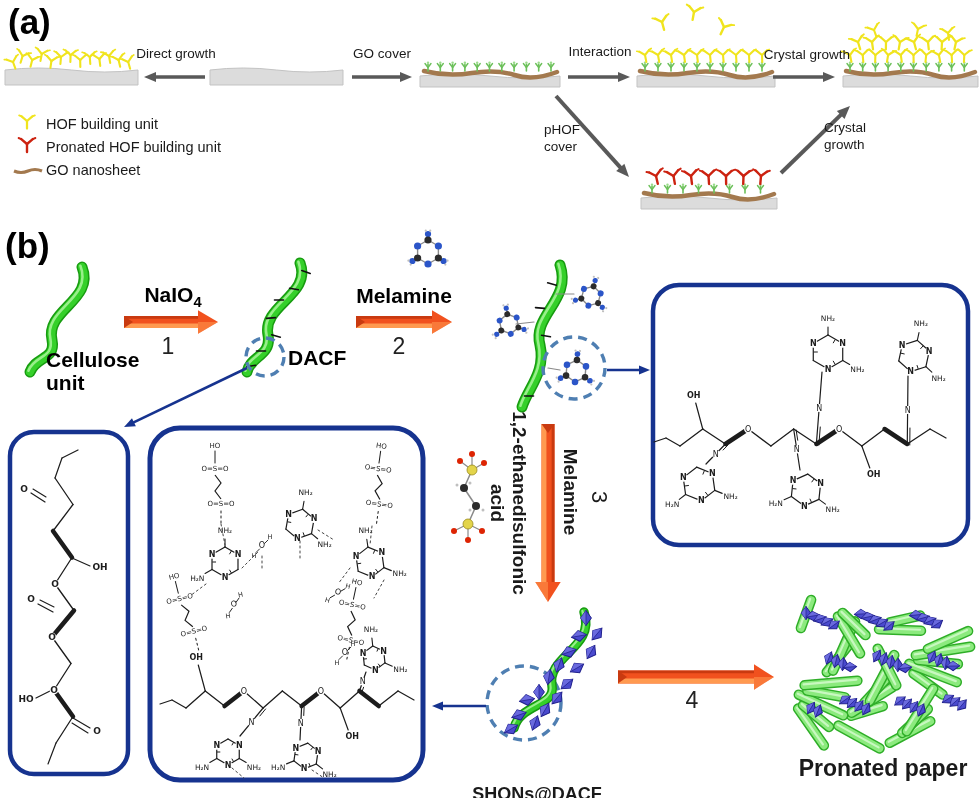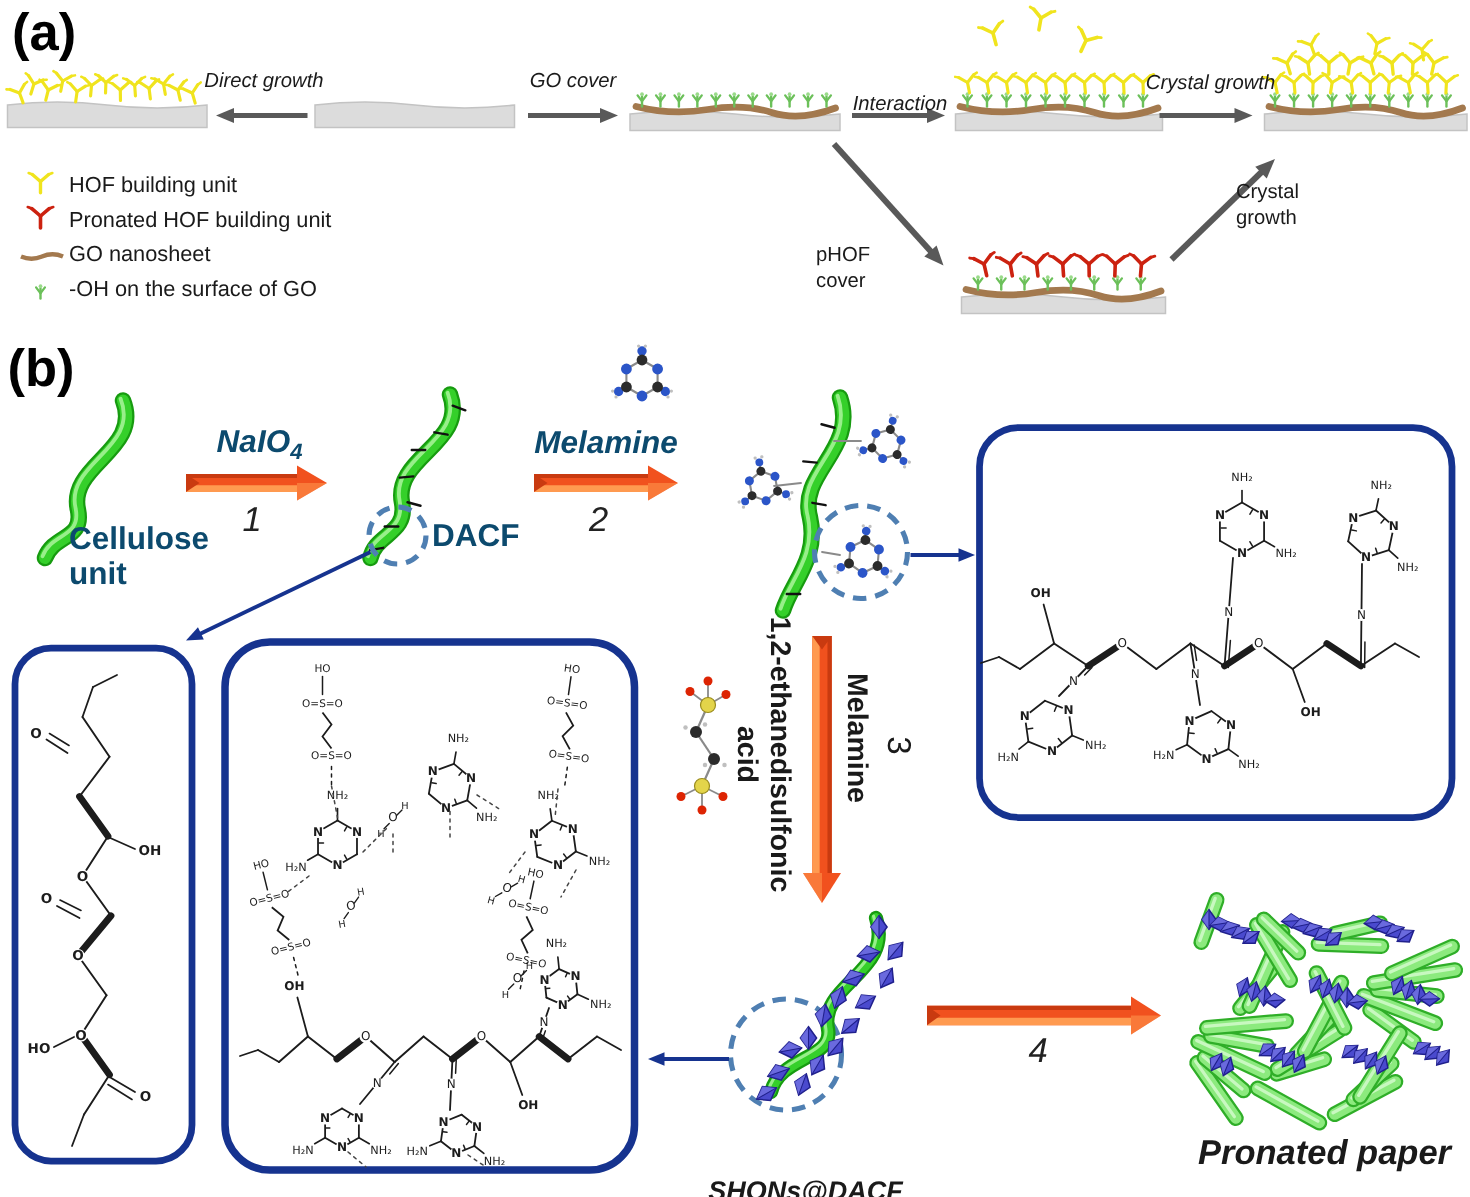--- a/index.html
+++ b/index.html
@@ -2,24 +2,24 @@
 <html><head>
 <meta charset="utf-8">
 <style>
   html,body{margin:0;padding:0;background:#fff;}
   body{font-family:"Liberation Sans",sans-serif;}
   .canvas{position:relative;width:980px;height:798px;background:#fff;overflow:hidden;}
   .canvas svg text{font-family:"DejaVu Sans",sans-serif;}
   #fig{position:absolute;left:0;top:0;}
   .lbl{position:absolute;color:#1a1a1a;white-space:nowrap;}
   .small{font-size:13.5px;}
-  .center{transform:translateX(-50%);text-align:right;font-style:italic;}
+  .center{transform:translateX(-50%);text-align:right;}
   .wrap{white-space:normal;}
   .panel-letter{font-size:35px;font-weight:bold;color:#000;}
-  .big{font-size:21px;font-weight:bold;line-height:1.1;color:#0c4a6e;}
+  .big{font-size:21px;font-weight:bold;line-height:1.1;color:#000000;}
   .num{font-size:23px;color:#222;}
   .rot{transform:translate(-50%,-50%) rotate(90deg);text-align:center;}
   .legend{position:absolute;left:10px;top:112px;}
   .legend-row{display:flex;align-items:center;height:23px;}
   .licon{width:36px;height:20px;display:inline-block;}
   .ltext{font-size:14.5px;color:#1a1a1a;text-align:center;}
   sub{font-size:70%;}
 </style>
 </head>
 <body>
@@ -1562,23 +1562,23 @@
             <polygon points="0,-6.5 -4.68,0 0,6.5" fill="#7070e0" opacity="0.85"></polygon>
             <line x1="0" y1="-6.5" x2="0" y2="6.5" stroke="#20208c" stroke-width="0.7" stroke-linecap="round"></line>
           </g>
         </g>
       </g>
     </svg>
 
   <div class="lbl panel-letter" style="left:8px;top:2px;">(a)</div>
   <div class="lbl small center" style="left:176px;top:46px;">Direct growth</div>
   <div class="lbl small center" style="left:382px;top:46px;">GO cover</div>
-  <div class="lbl small center" style="left:600px;top:61px;">Interaction</div>
+  <div class="lbl small center" style="left:600px;top:44px;">Interaction</div>
   <div class="lbl small center" style="left:807px;top:47px;">Crystal growth</div>
-  <div class="lbl small wrap" style="left:544px;top:122px;width:48px;line-height:1.25;margin-top:40px;">pHOF cover</div>
+  <div class="lbl small wrap" style="left:544px;top:122px;width:48px;line-height:1.25;">pHOF cover</div>
   <div class="lbl small wrap" style="left:824px;top:120px;width:56px;line-height:1.25;">Crystal growth</div>
 
   <div class="legend">
     <div class="legend-row">
       <span class="licon"><svg width="36" height="20">
             <g>
               <g transform="translate(17,7) rotate(0)">
                 <line x1="0" y1="0" x2="0" y2="7.5" stroke="#f0e41e" stroke-width="2.25" stroke-linecap="round"></line>
                 <line x1="0" y1="0" x2="-5.3999999999999995" y2="-4.65" stroke="#f0e41e" stroke-width="2.25" stroke-linecap="round"></line>
                 <line x1="0" y1="0" x2="5.3999999999999995" y2="-4.65" stroke="#f0e41e" stroke-width="2.25" stroke-linecap="round"></line>
@@ -1604,31 +1604,20 @@
       <span class="ltext">Pronated HOF building unit</span>
     </div>
     <div class="legend-row">
       <span class="licon"><svg width="36" height="20">
             <g>
               <path d="M 4 11 q 7 3 14 0 t 14 0" fill="none" stroke="#a3794e" stroke-width="3"></path>
             </g>
           </svg></span>
       <span class="ltext">GO nanosheet</span>
     </div>
-    <div class="legend-row">
-      <span class="licon"><svg width="36" height="20">
-            <g>
-              <line x1="17" y1="16" x2="17" y2="9.5" stroke="#6cc05a" stroke-width="1.6" stroke-linecap="round"></line>
-              <line x1="17" y1="12.5" x2="14" y2="8.5" stroke="#6cc05a" stroke-width="1.4" stroke-linecap="round"></line>
-              <line x1="17" y1="12.5" x2="20" y2="8.5" stroke="#6cc05a" stroke-width="1.4" stroke-linecap="round"></line>
-              <circle cx="17" cy="7.800000000000001" r="1.25" fill="#9adb8a"></circle>
-            </g>
-          </svg></span>
-      <span class="ltext">-OH on the surface of GO</span>
-    </div>
   </div>
 
   <div class="lbl panel-letter" style="left:5px;top:226px;">(b)</div>
   <div class="lbl big wrap" style="left:46px;top:348px;width:112px;">Cellulose unit</div>
   <div class="lbl big center" style="left:173px;top:283px;"><span>NaIO</span><sub>4</sub></div>
   <div class="lbl num center" style="left:168px;top:333px;">1</div>
   <div class="lbl big center" style="left:404px;top:284px;">Melamine</div>
   <div class="lbl num center" style="left:399px;top:333px;">2</div>
   <div class="lbl big" style="left:288px;top:346px;">DACF</div>
   <div class="lbl rot wrap" style="left:508px;top:503px;width:214px;font-size:19px;font-weight:bold;line-height:1.15;">1,2-ethanedisulfonic acid</div>

